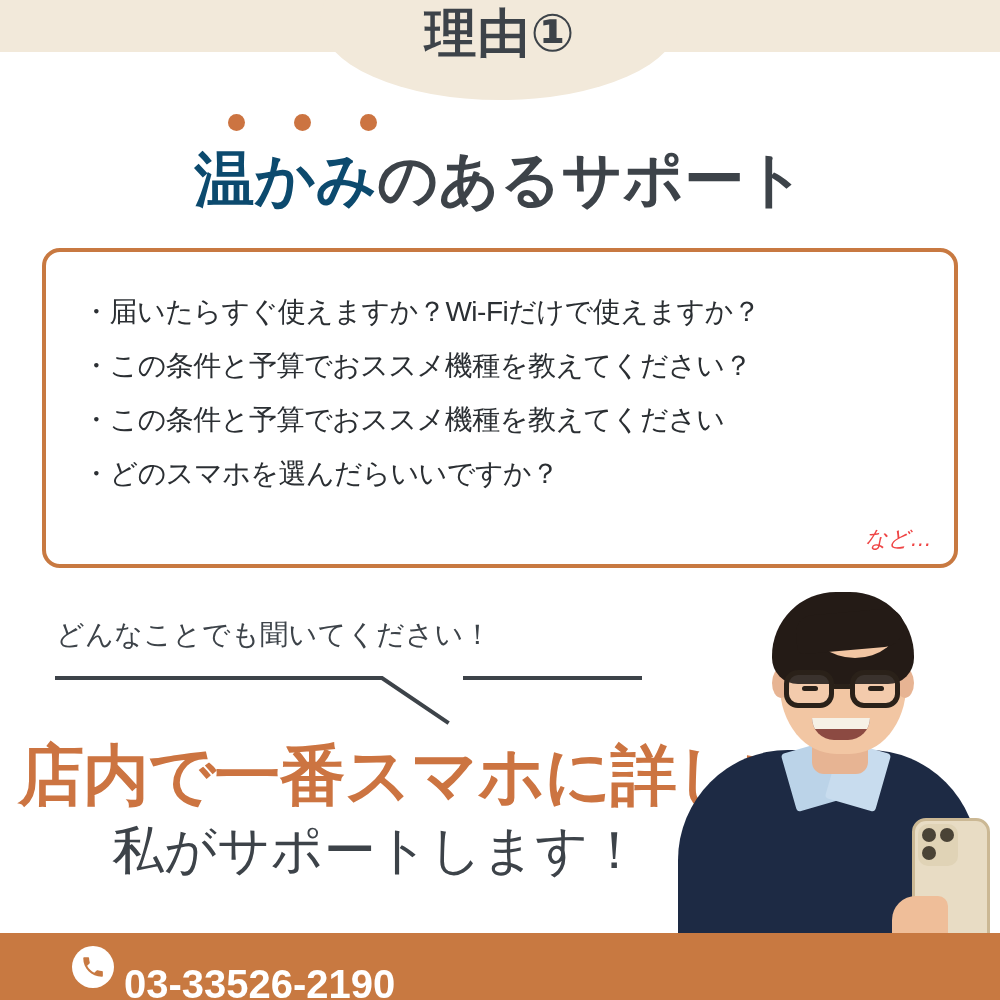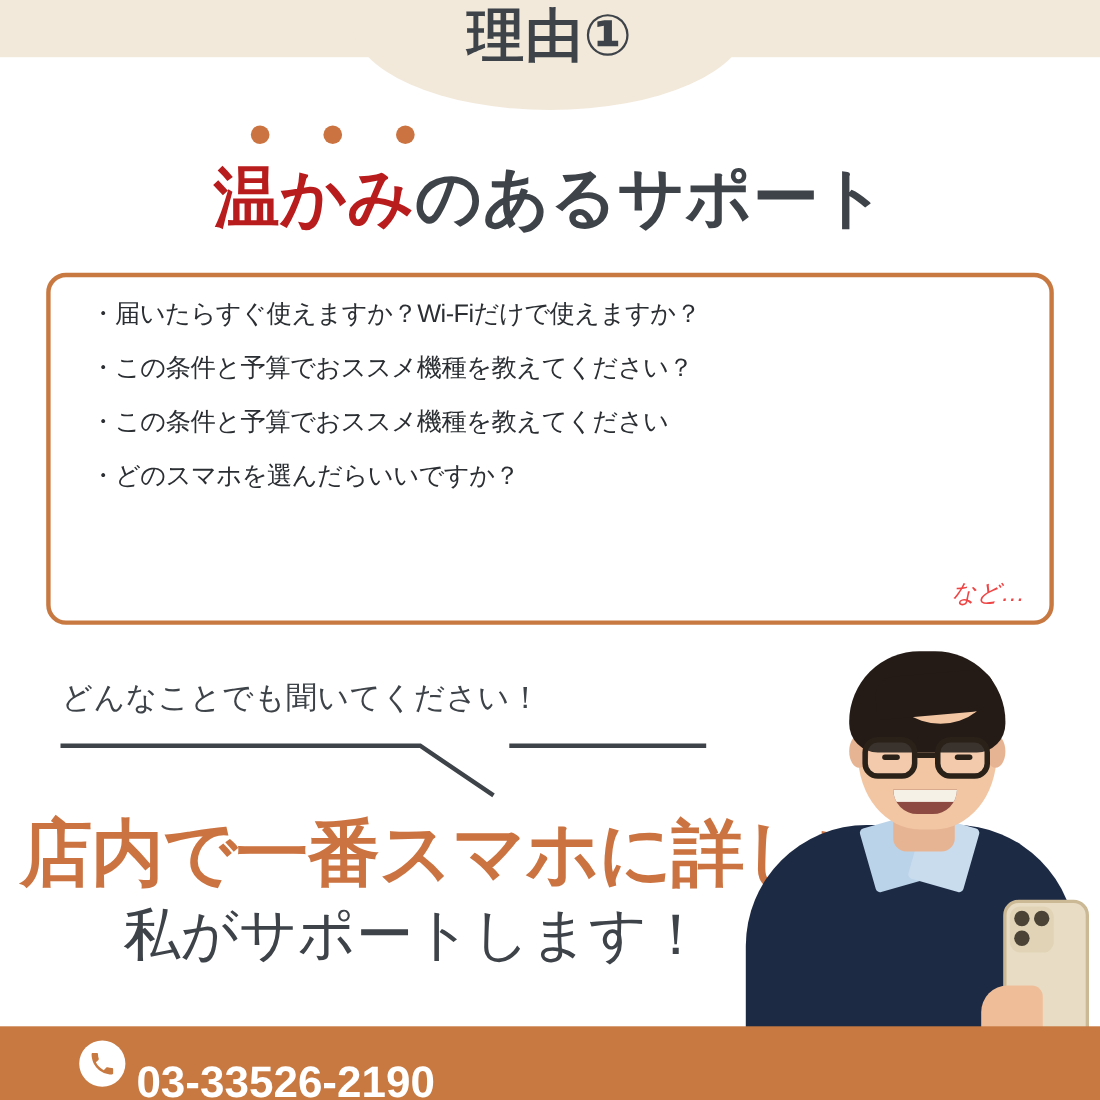--- a/index.html
+++ b/index.html
@@ -54,41 +54,42 @@
   
   .subtitle{
     position:absolute;left:0;top:140px;width:1000px;
     text-align:center;
     font-size:60px;
     font-weight:bold;
     color:#3D4349;
     letter-spacing:0px;
     white-space:nowrap;
   }
-  .subtitle .hl{color:#b91c1c;font-family:Liberation Serif, serif;}
+  .subtitle .hl{color:#0c4a6e;font-family:Liberation Serif, serif;}
 
   
   .bullet-box{
     position:absolute;left:42px;top:248px;
     width:916px;height:320px;
     border:4px solid #C87941;
     border-radius:18px;
     box-sizing:border-box;
     background:#ffffff;
   }
   .bullet-list{
     position:absolute;left:36px;top:22px;right:16px;
   }
   .bullet-line{
-    font-size:23px;
+    font-size:28px;
     color:#2B2F33;
     line-height:1.0;
     margin-bottom:26px;
     white-space:nowrap;
     letter-spacing:-0.5px;
+    margin-top:24px;
   }
   .nado{
     position:absolute;right:22px;bottom:10px;
     font-size:22px;
     color:#ef4444;
     white-space:nowrap;
     font-style:italic;
   }
 
   

